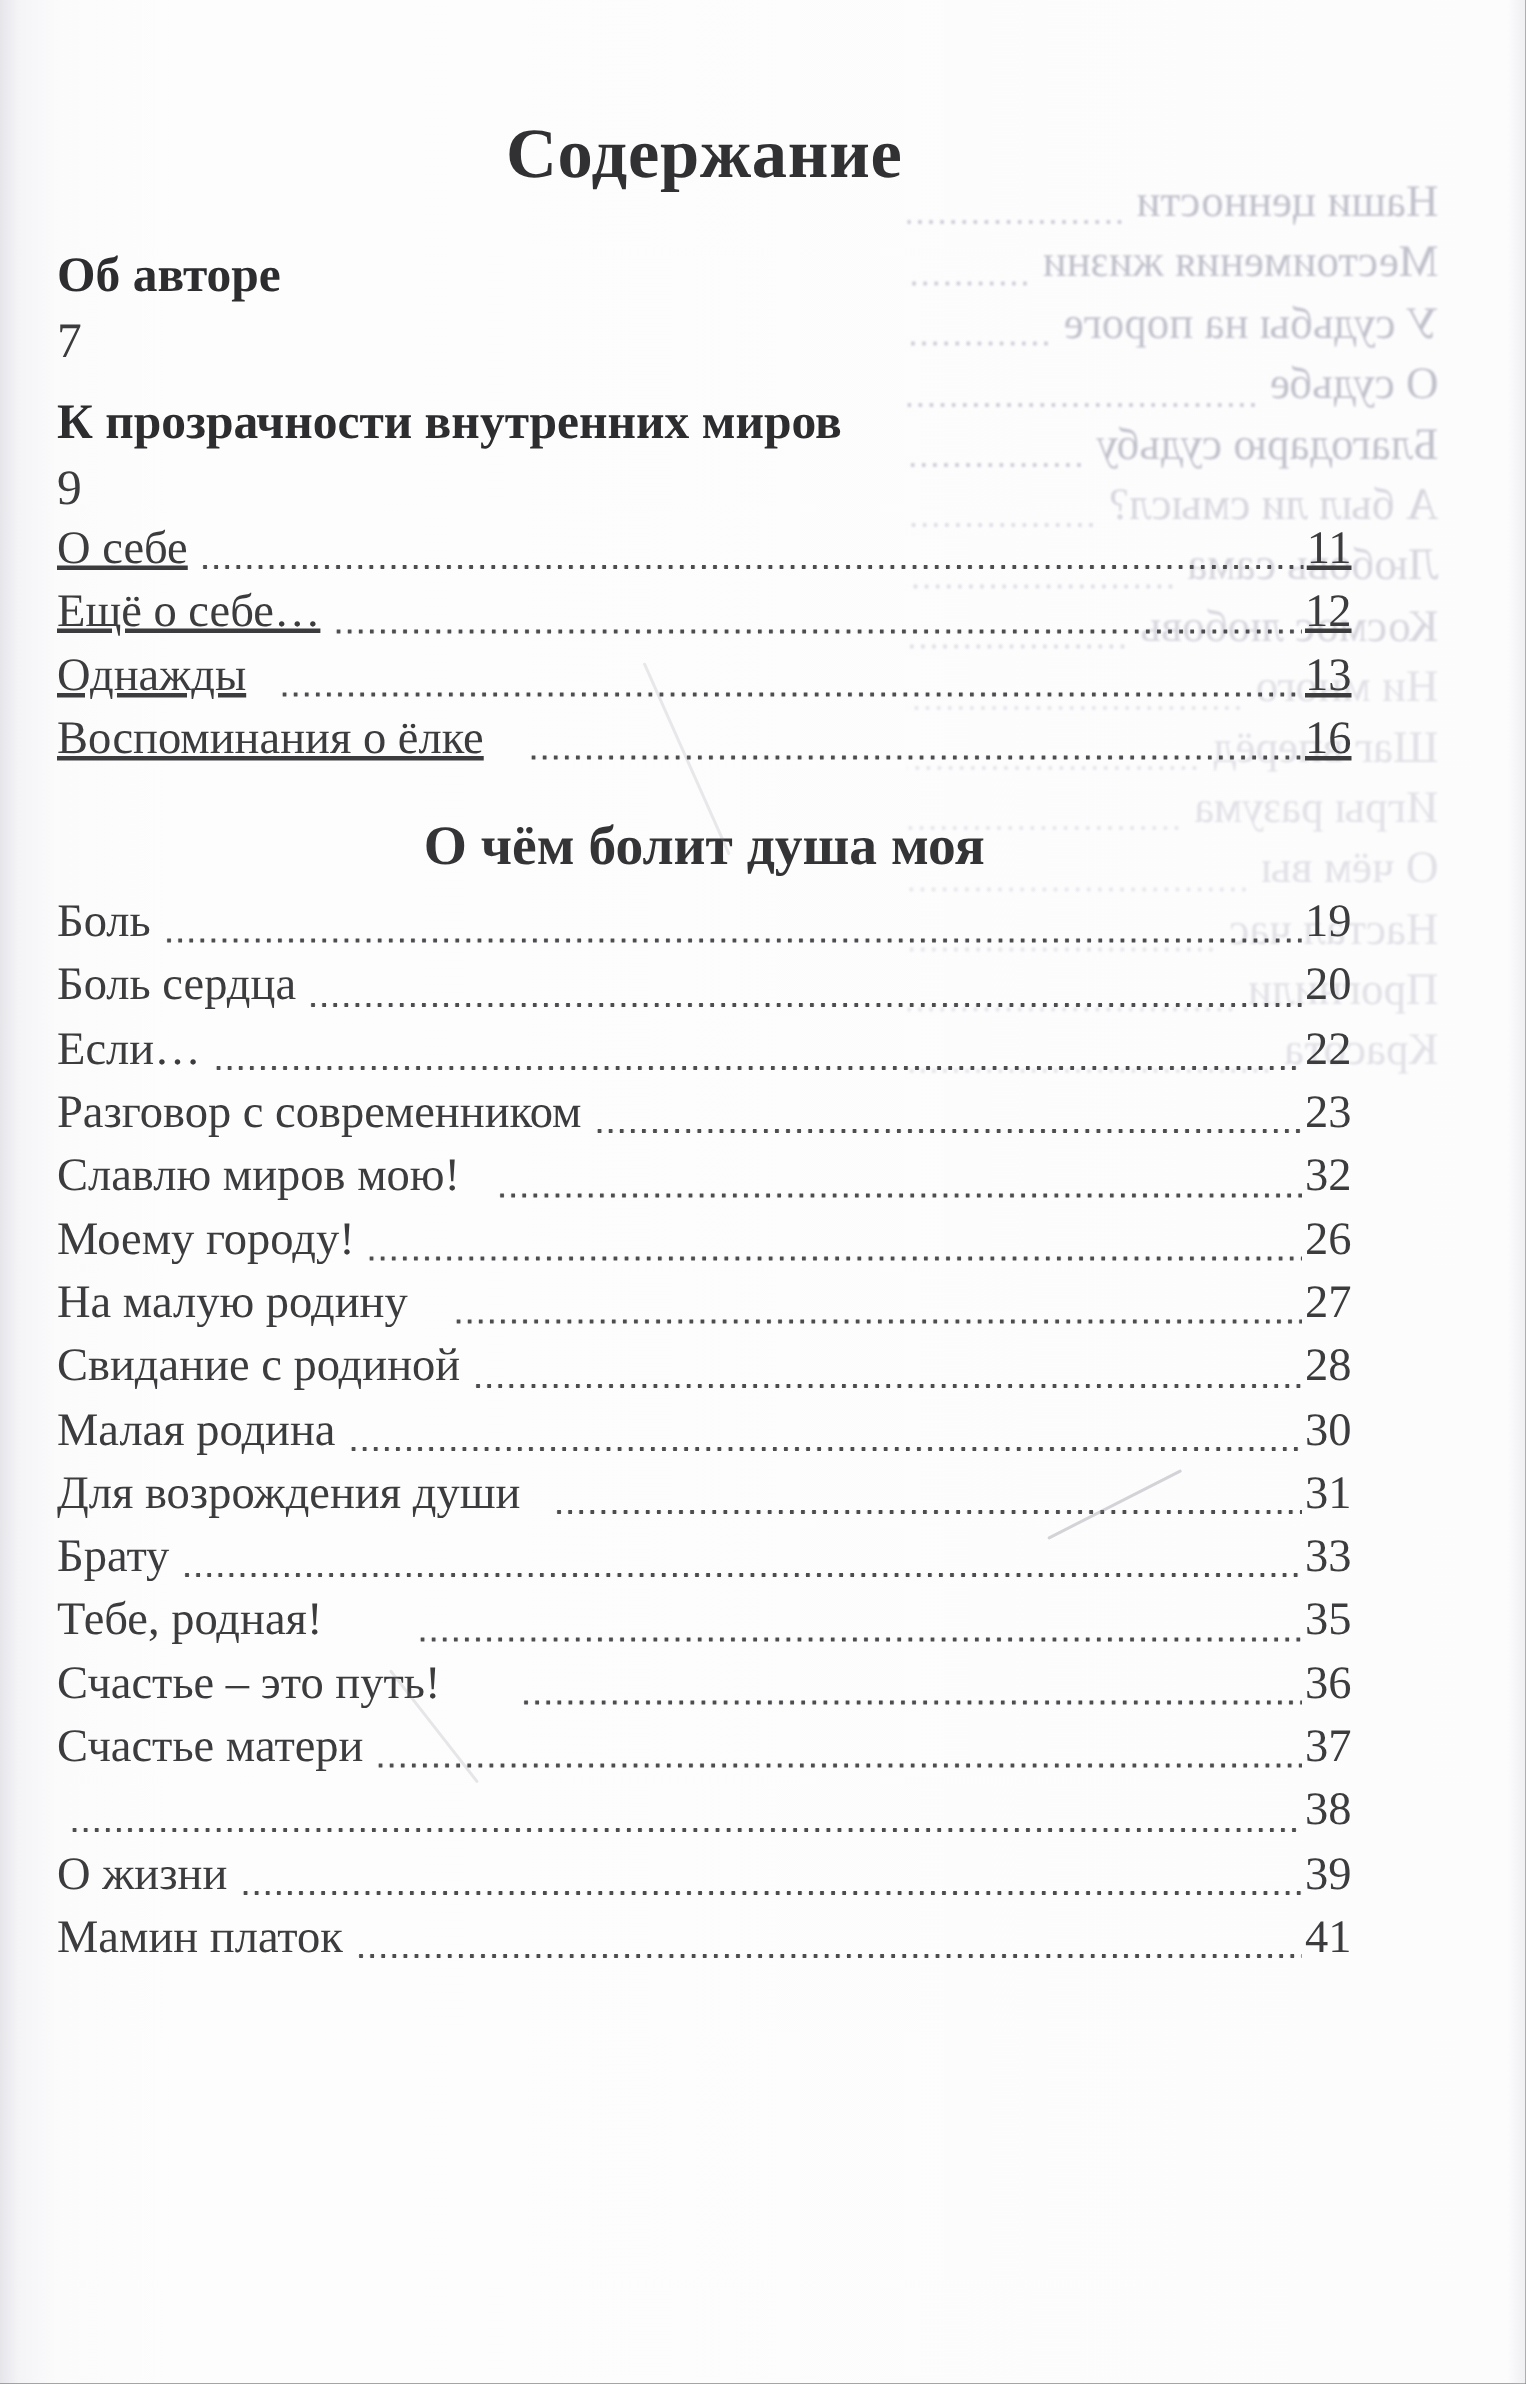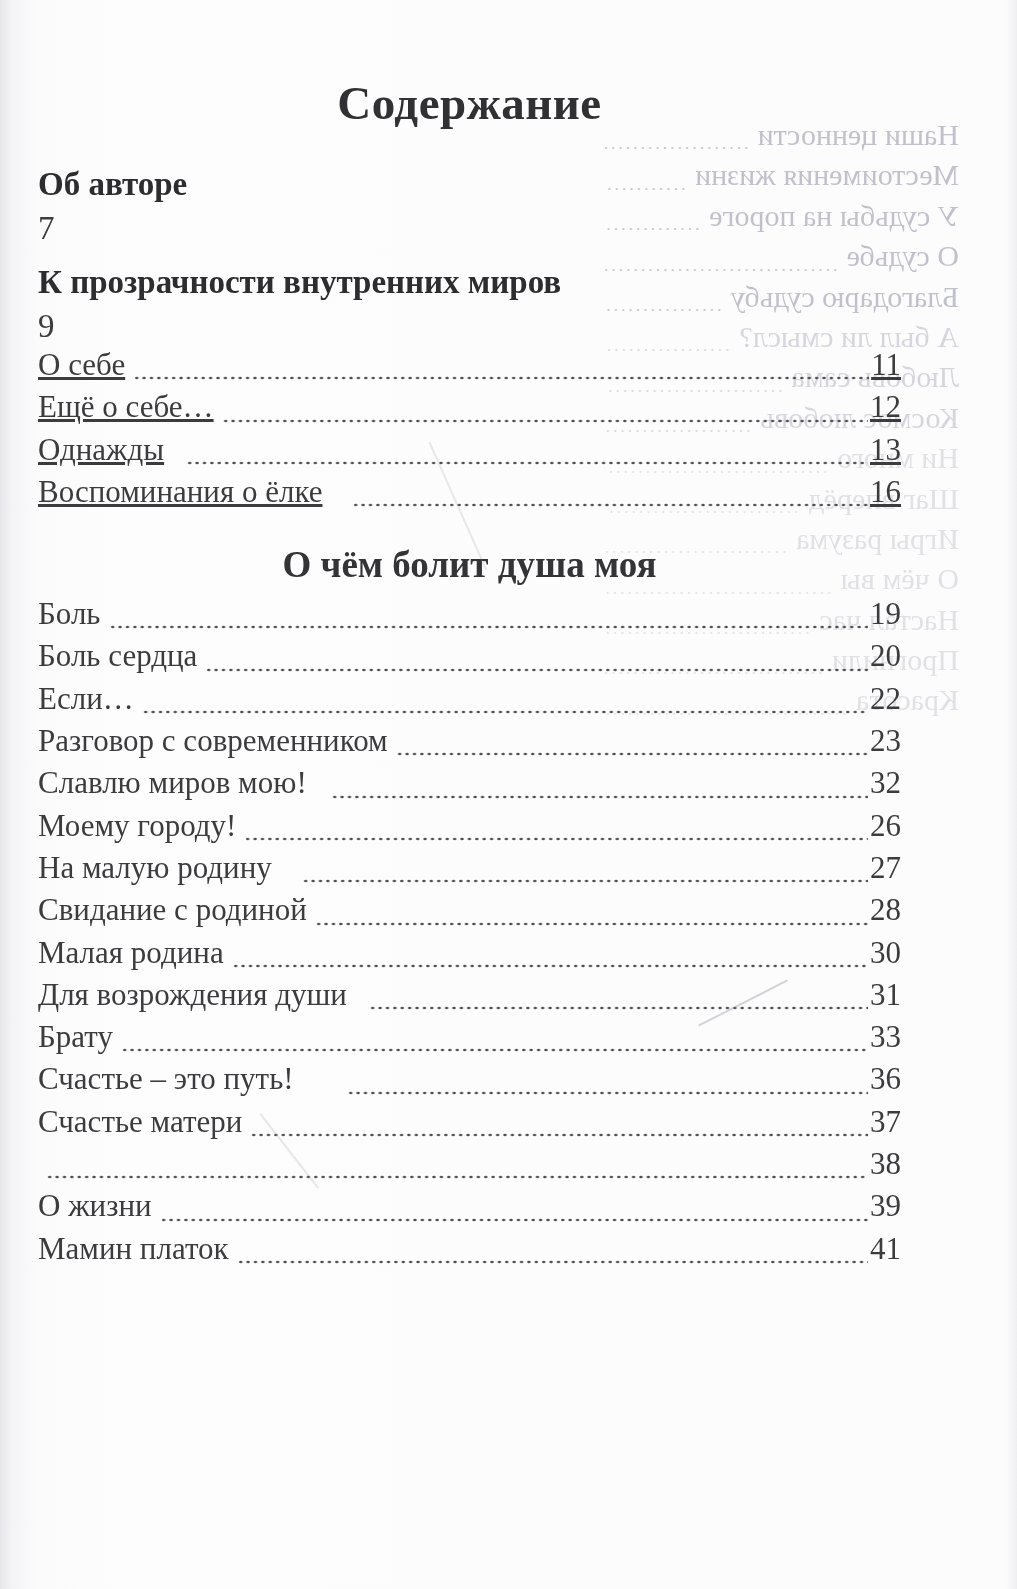--- a/index.html
+++ b/index.html
@@ -257,20 +257,25 @@
           <span class="toc-label">Для возрождения души</span>
           <span class="leader" style="margin-left: 22px;"></span>
           <span class="toc-page">31</span>
         </div>
         <div class="toc-row">
           <span class="toc-label">Брату</span>
           <span class="leader"></span>
           <span class="toc-page">33</span>
         </div>
         <div class="toc-row">
+          <span class="toc-label">Тебе, родная!</span>
+          <span class="leader" style="margin-left: 63px;"></span>
+          <span class="toc-page">35</span>
+        </div>
+        <div class="toc-row">
           <span class="toc-label">Счастье – это путь!</span>
           <span class="leader" style="margin-left: 53px;"></span>
           <span class="toc-page">36</span>
         </div>
         <div class="toc-row">
           <span class="toc-label">Счастье матери</span>
           <span class="leader"></span>
           <span class="toc-page">37</span>
         </div>
         <div class="toc-row">

